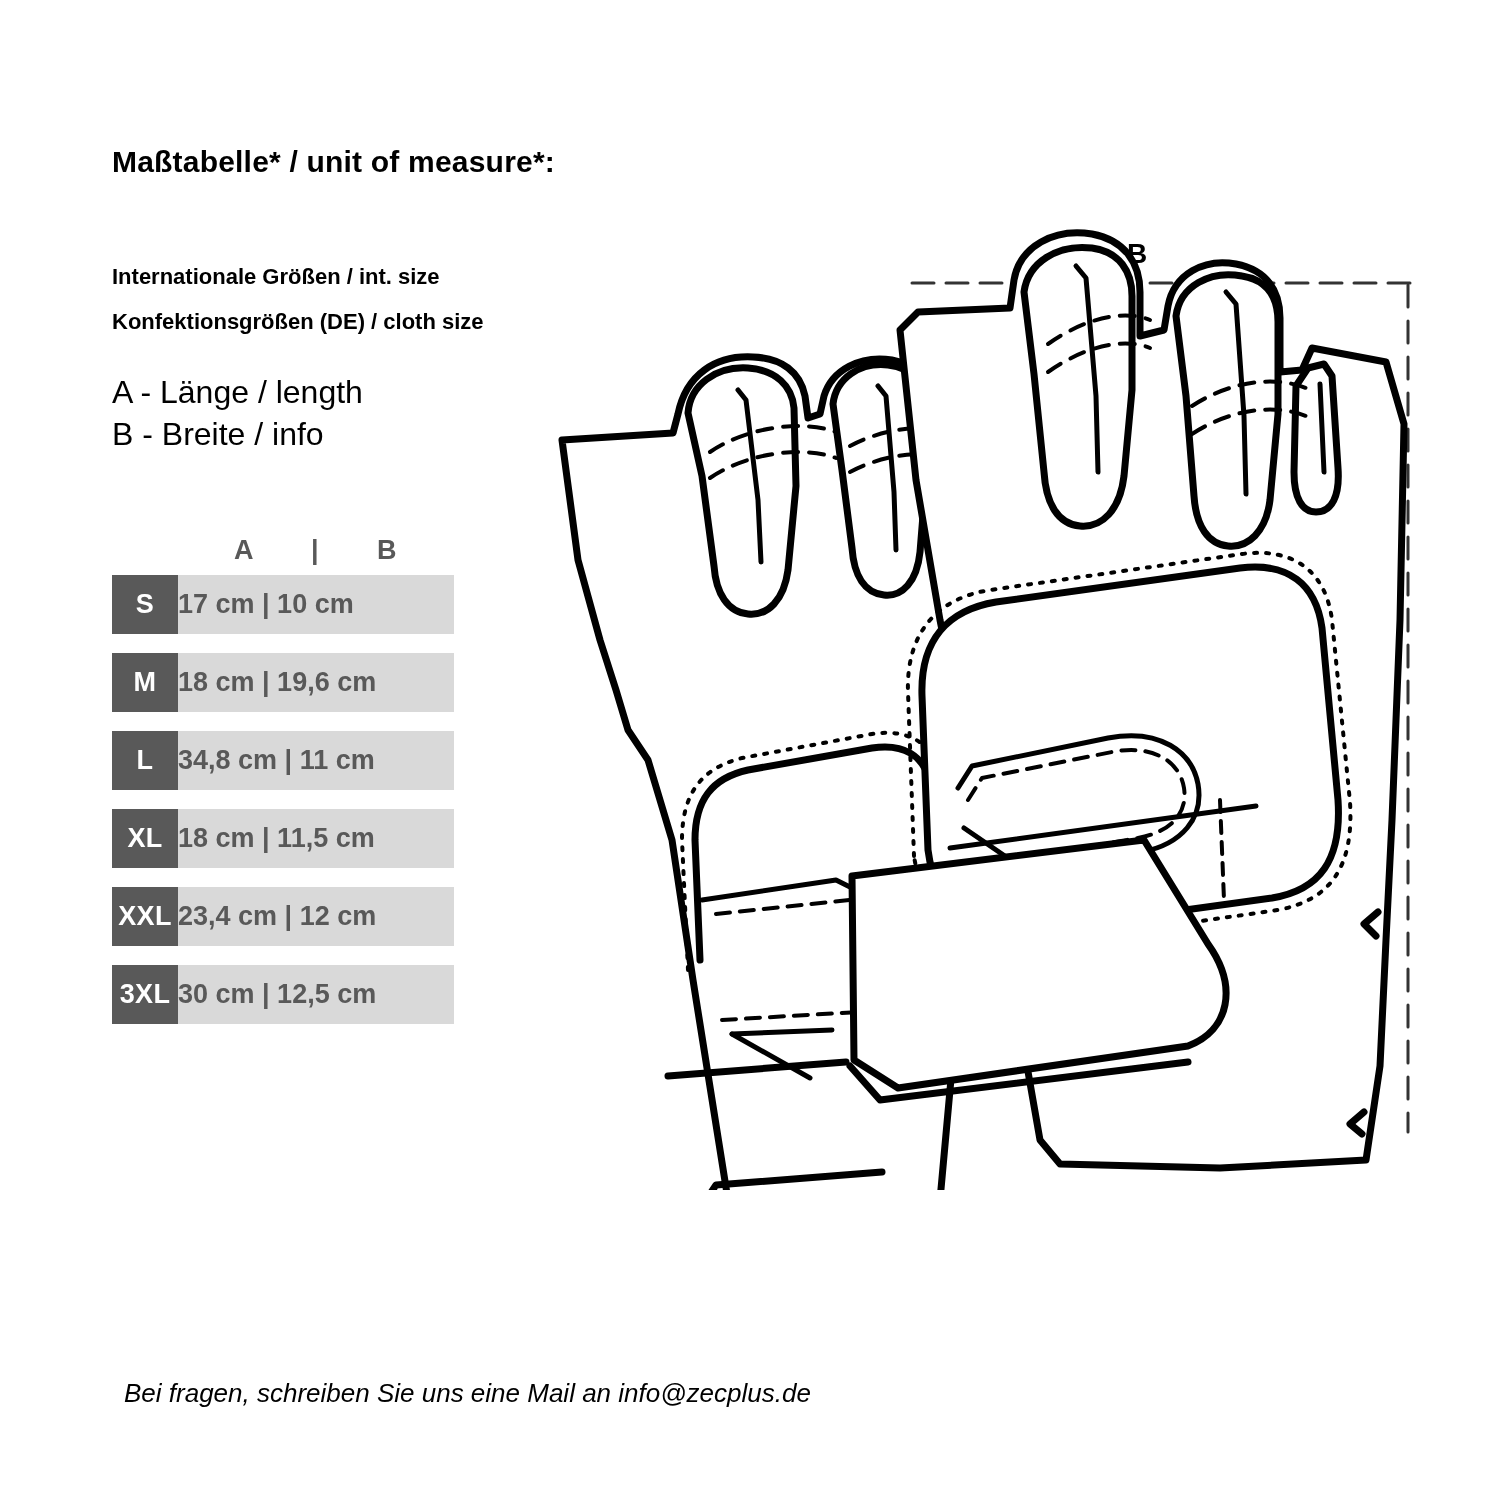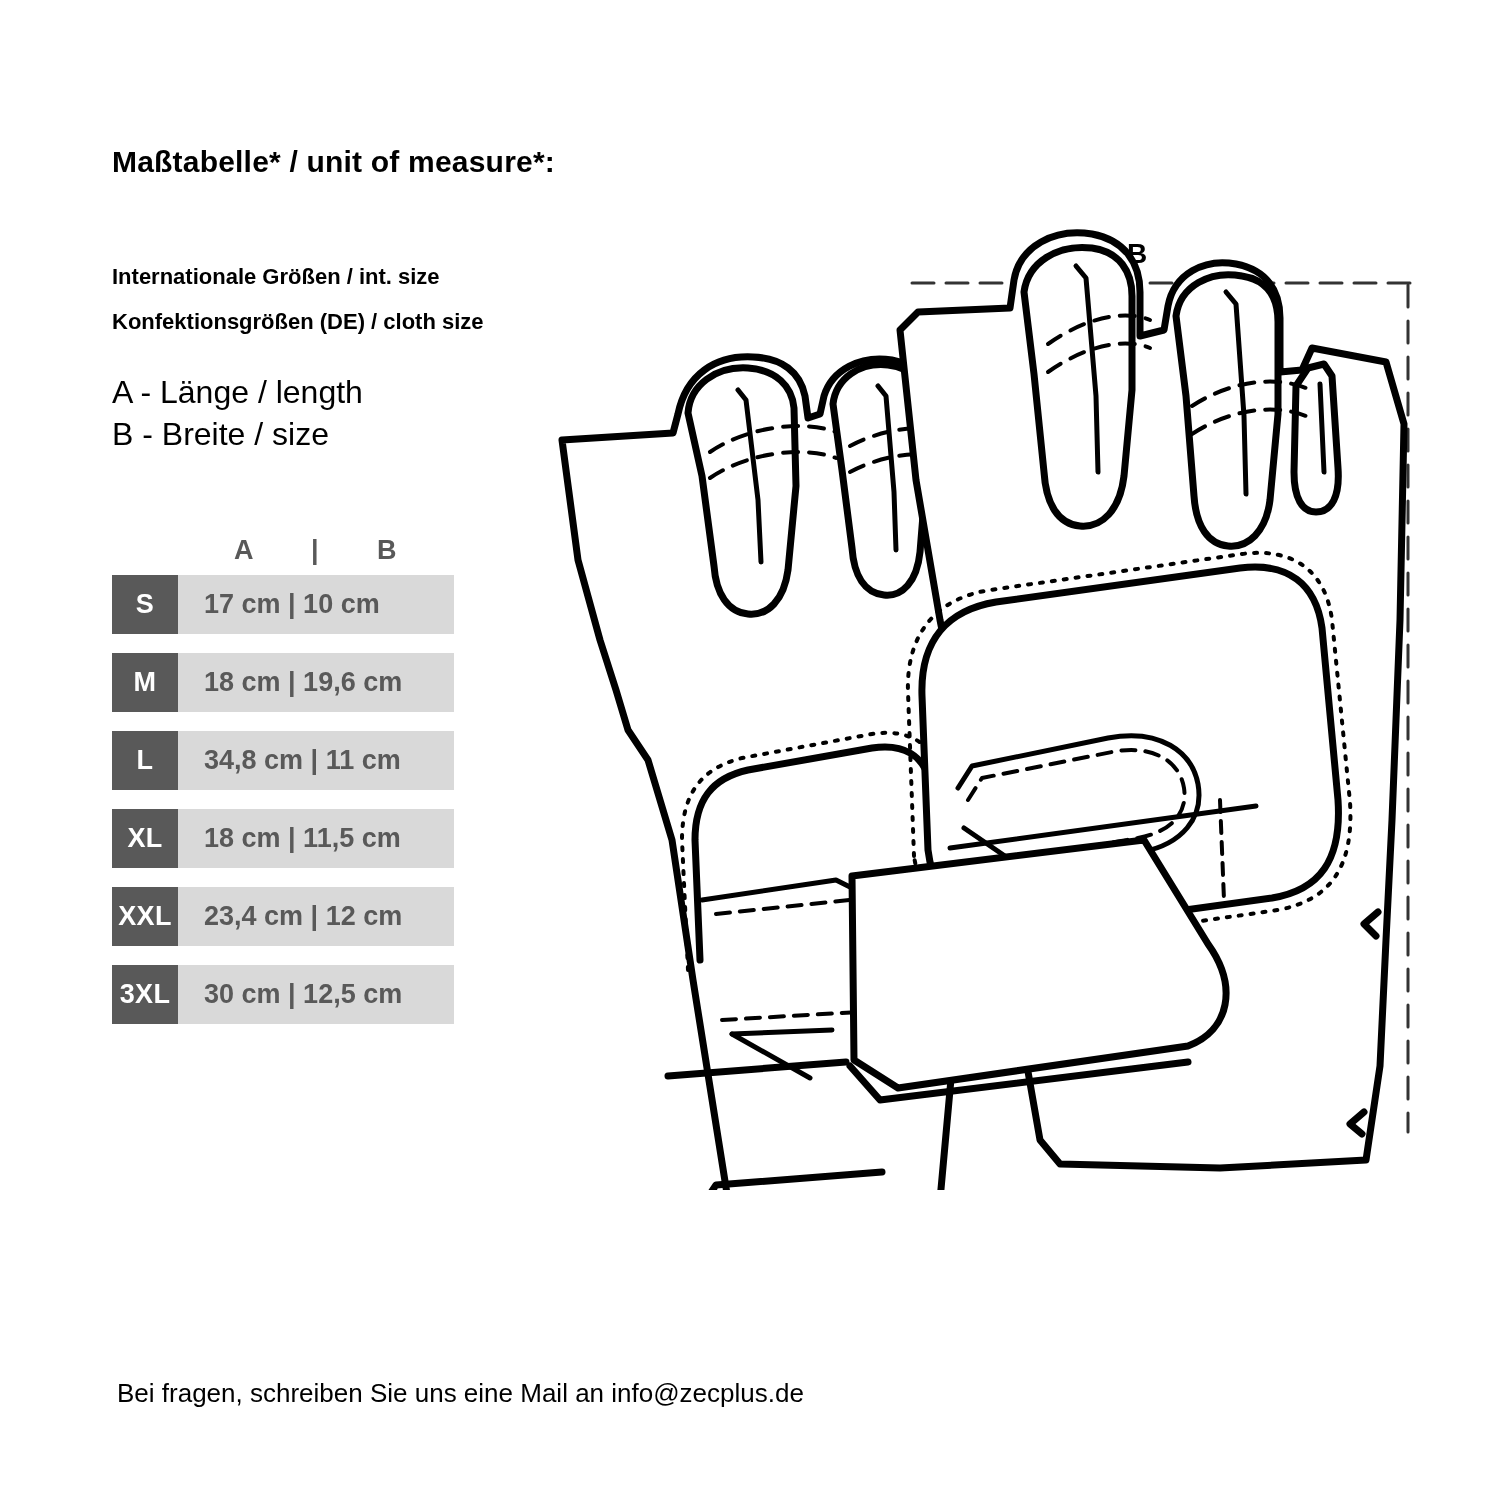--- a/index.html
+++ b/index.html
@@ -92,32 +92,32 @@
     letter-spacing: 0.3px;
   }
   .row-value {
     flex: 1 1 auto;
     background: #d9d9d9;
     color: #595959;
     font-size: 27px;
     font-weight: bold;
     display: flex;
     align-items: center;
-    padding-left: 26px;
     white-space: nowrap;
   }
 
   
   .footer {
     position: absolute;
-    left: 117px;
+    left: 124px;
     top: 1378px;
     font-size: 26px;
     font-weight: normal;
     white-space: nowrap;
+    font-style: italic;
   }
 
   
   .illustration {
     position: absolute;
     left: 520px;
     top: 200px;
     width: 960px;
     height: 990px;
   }
@@ -139,21 +139,21 @@
 
   <div class="title">Maßtabelle* / unit of measure*:</div>
 
   <div class="subtitle-block">
     <div>Internationale Größen / int. size</div>
     <div>Konfektionsgrößen (DE) / cloth size</div>
   </div>
 
   <div class="legend-block">
     <div>A - Länge / length</div>
-    <div>B - Breite / size</div>
+    <div>B - Breite / info</div>
   </div>
 
   <div class="size-table">
     <div class="table-head">
       <span class="h-a">A</span>
       <span class="h-sep">|</span>
       <span class="h-b">B</span>
     </div>
 
     <div class="row">

